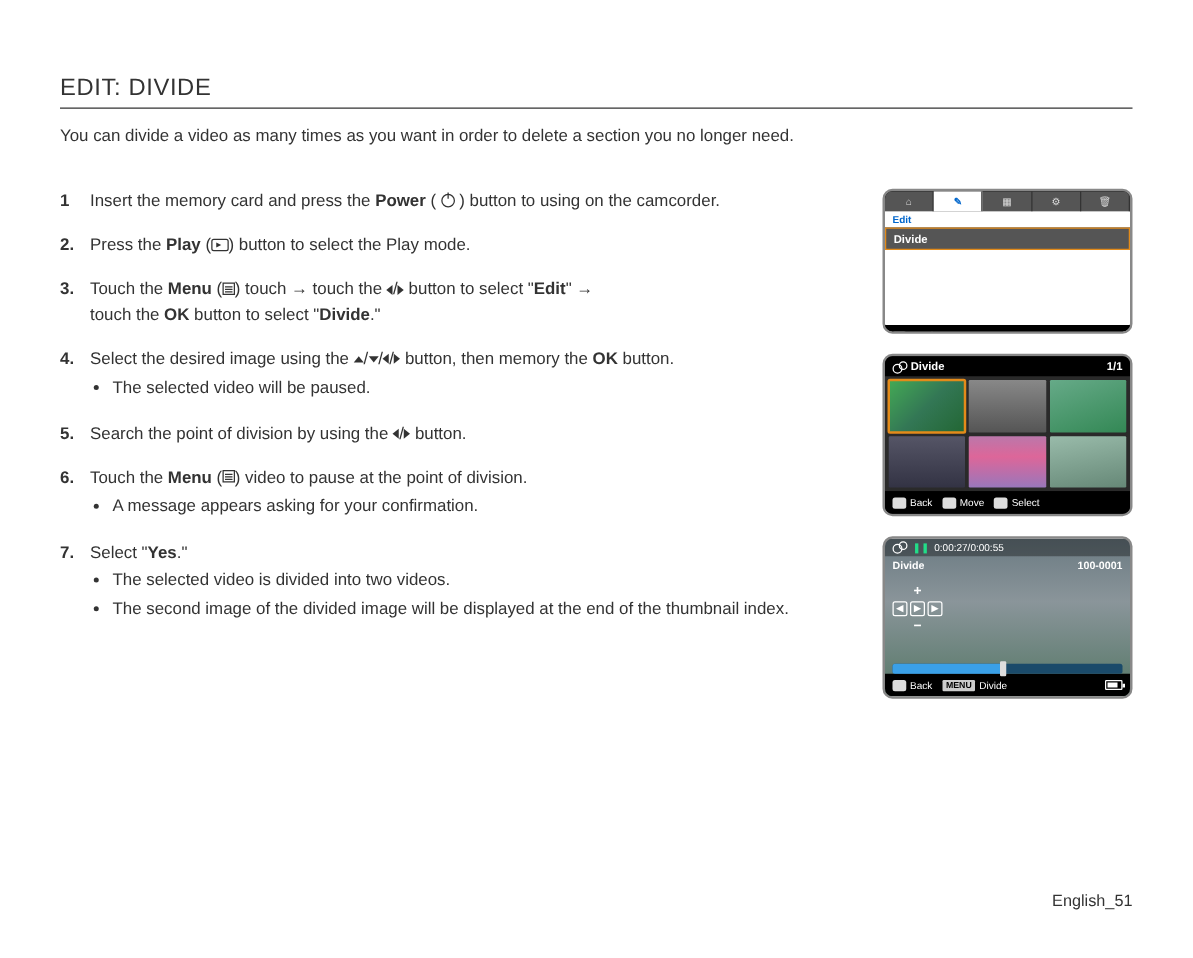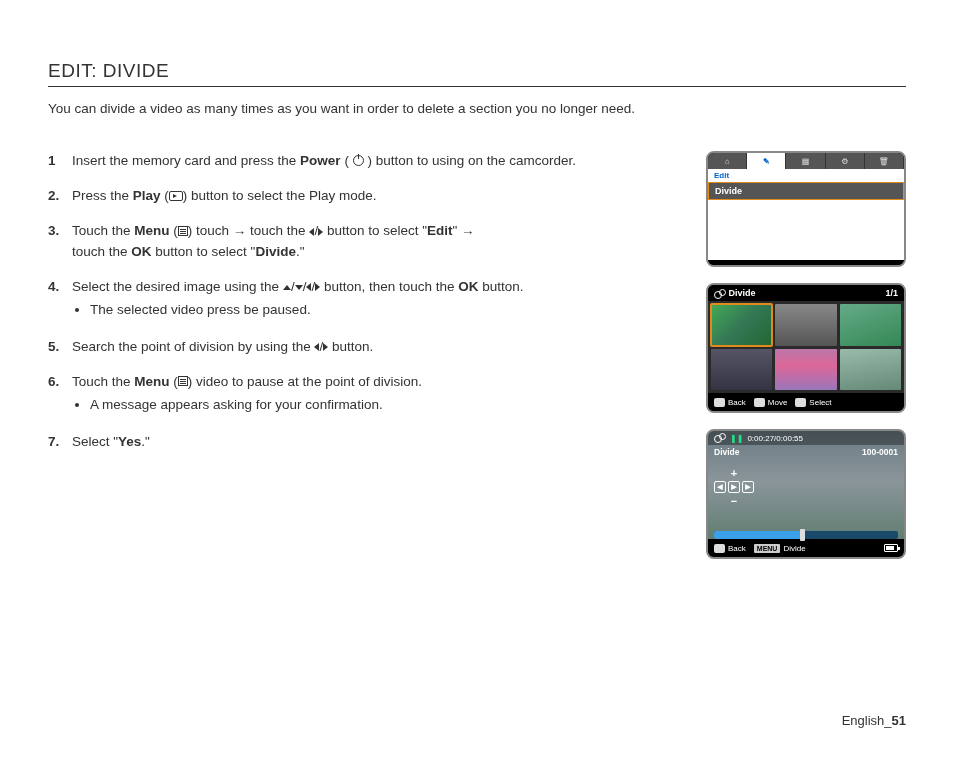--- a/index.html
+++ b/index.html
@@ -69,21 +69,21 @@
   .s3-bar-fill{height:100%;width:48%;background:#3aa0e8;border-radius:2px 0 0 2px;}
   .s3-handle{position:absolute;left:47%;top:-2px;width:5px;height:12px;background:#ddd;border-radius:1px;}
   .s3-foot{height:18px;background:#000;display:flex;align-items:center;padding:0 6px;gap:8px;font-size:8px;justify-content:space-between;}
   .s3-foot-left{display:flex;gap:8px;align-items:center;}
   .menu-chip{background:#ccc;color:#000;font-size:7px;font-weight:bold;padding:1px 3px;border-radius:1px;}
   .batt{display:inline-block;width:14px;height:8px;border:1px solid #fff;border-radius:1px;position:relative;}
   .batt::after{content:"";position:absolute;right:-3px;top:2px;width:2px;height:3px;background:#fff;}
   .batt::before{content:"";position:absolute;left:1px;top:1px;bottom:1px;width:70%;background:#fff;}
 
   .footer{position:absolute;bottom:38px;right:48px;font-size:13px;}
-  .footer b{font-weight:bold;}
+  .footer b{font-weight:normal;}
   .gears{display:inline-block;width:12px;height:10px;position:relative;vertical-align:middle;}
   .gears::before{content:"";position:absolute;left:0;top:2px;width:6px;height:6px;border:1px solid #fff;border-radius:50%;}
   .gears::after{content:"";position:absolute;right:0;top:0;width:5px;height:5px;border:1px solid #fff;border-radius:50%;}
 </style>
 </head>
 <body>
 
 <h1 class="page-title">EDIT: DIVIDE</h1>
 
 <div class="intro">
@@ -114,23 +114,23 @@
       <div class="step-body">
         <span>Touch the </span><strong>Menu</strong>
         (<span class="icon-menu"></span>)<span> touch </span><span class="arrow-r">→</span><span> touch the </span><span class="tri-l"></span>/<span class="tri-r"></span><span> button to select "</span><strong>Edit</strong>" <span class="arrow-r">→</span><br>
         <span>touch the </span><strong>OK</strong><span> button to select "</span><strong>Divide</strong>."
       </div>
     </div>
 
     <div class="step">
       <div class="step-num">4.</div>
       <div class="step-body">
-        <span>Select the desired image using the </span><span class="tri-u"></span>/<span class="tri-d"></span>/<span class="tri-l"></span>/<span class="tri-r"></span><span> button, then touch the </span><strong>OK</strong><span> button.</span>
+        <span>Select the desired image using the </span><span class="tri-u"></span>/<span class="tri-d"></span>/<span class="tri-l"></span>/<span class="tri-r"></span><span> button, then memory the </span><strong>OK</strong><span> button.</span>
         <ul>
-            <li>The selected video press be paused.</li>
+            <li>The selected video will be paused.</li>
           </ul>
       </div>
     </div>
 
     <div class="step">
       <div class="step-num">5.</div>
       <div class="step-body">
         <span>Search the point of division by using the </span><span class="tri-l"></span>/<span class="tri-r"></span><span> button.</span>
       </div>
     </div>
@@ -143,20 +143,24 @@
         <ul>
             <li>A message appears asking for your confirmation.</li>
           </ul>
       </div>
     </div>
 
     <div class="step">
       <div class="step-num">7.</div>
       <div class="step-body">
         <span>Select "</span><strong>Yes</strong><span>."</span>
+        <ul>
+          <li>The selected video is divided into two videos.</li>
+          <li>The second image of the divided image will be displayed at the end of the thumbnail index.</li>
+        </ul>
       </div>
     </div>
 
   </div>
 
   <div class="screens">
 
     <div class="screen">
       <div class="s1-top">
         <div class="s1-tabs">

